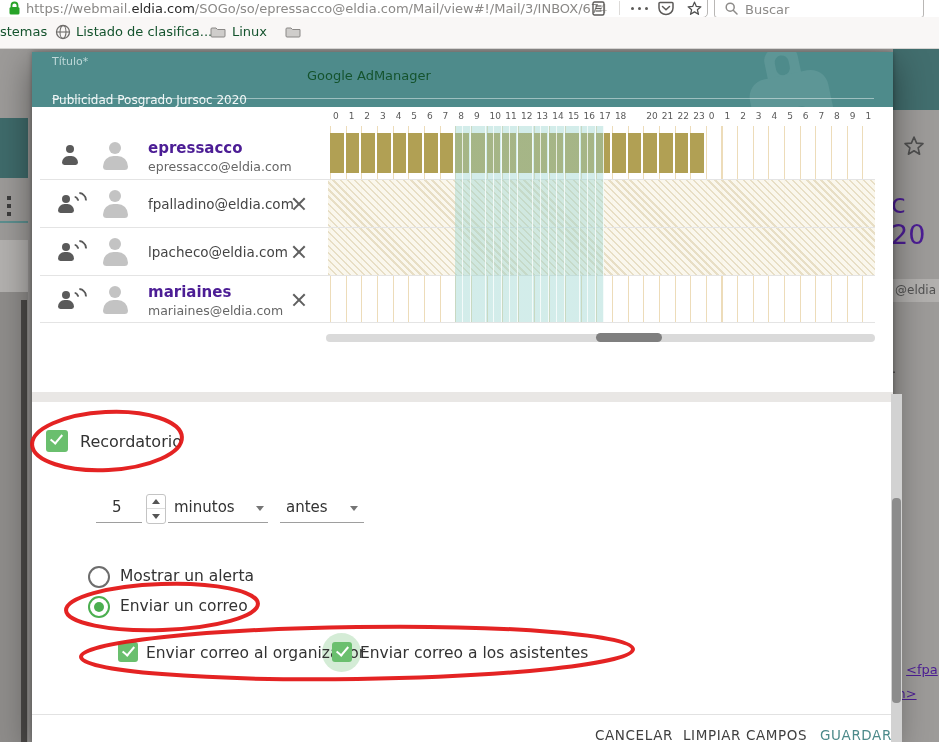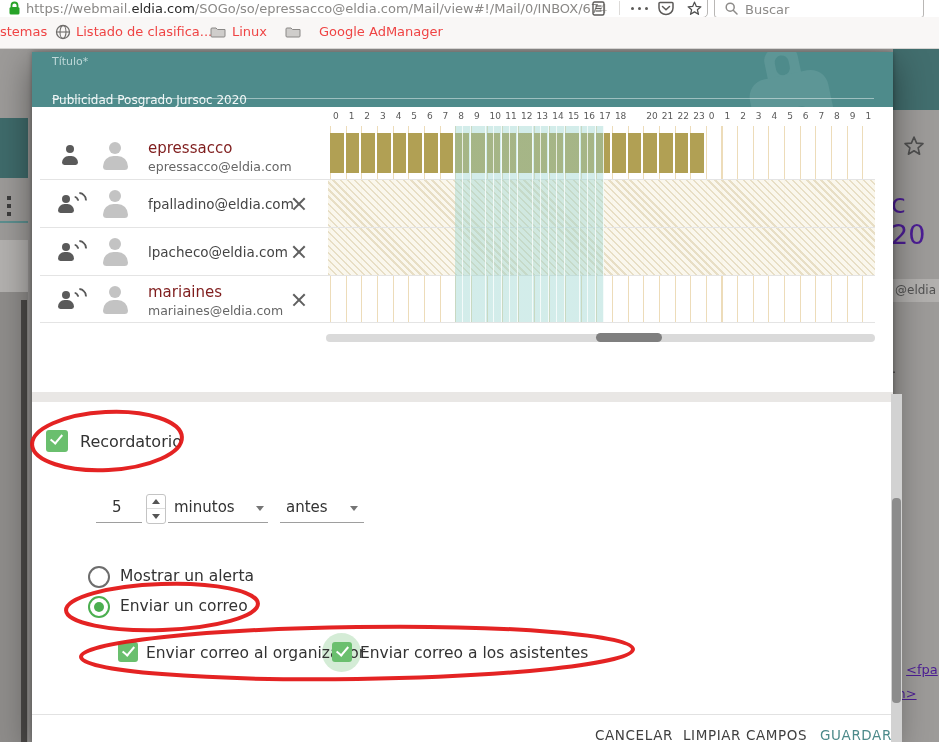--- a/index.html
+++ b/index.html
@@ -16,21 +16,21 @@
   .lock{position:absolute;left:8px;top:1px;width:13px;height:14px;}
   .tb-ic{position:absolute;top:0;color:#5c5a58;}
   .tb-sep{position:absolute;left:619px;top:1px;width:1px;height:14px;background:#dddbd9;}
   .dots3{position:absolute;left:631px;top:7px;width:20px;height:4px;}
   .dots3 i{position:absolute;top:0;width:3px;height:3px;border-radius:50%;background:#5c5a58;}
   .searchbox{position:absolute;left:714px;top:-8px;width:208px;height:24px;background:#fff;
              border:1px solid #b9b7b5;border-radius:3px;}
   .search-ph{position:absolute;left:30px;top:9px;font-size:13px;color:#8d8b89;}
   .bookmarks{position:absolute;left:0;top:17px;width:939px;height:31px;background:#f9f7f6;
              border-bottom:1px solid #d6d4d2;z-index:30;}
-  .bm-label{position:absolute;top:7px;font-size:13px;color:#ef4444;white-space:nowrap;}
+  .bm-label{position:absolute;top:7px;font-size:13px;color:#14532d;white-space:nowrap;}
   .folder{position:absolute;top:9px;width:16px;height:12px;}
 
   
   .bk{z-index:1;}
   .bk-teal-l{left:0;top:118px;width:28px;height:60px;background:#3f6b6b;}
   .bk-dots{left:7px;top:196px;width:6px;height:22px;}
   .bk-dots i{position:absolute;left:0;width:4px;height:4px;background:#3c3c3c;}
   .bk-line{left:0;top:221px;width:28px;height:2px;background:#5d8f8f;}
   .bk-light{left:0;top:240px;width:28px;height:52px;background:#b3b1af;}
   .bk-dark{left:0;top:292px;width:28px;height:450px;background:#8f8d8b;}
@@ -52,21 +52,21 @@
   .dlg-title{position:absolute;left:20px;top:17px;font-size:12px;color:#f1f7f7;margin-top:24px;}
   .title-line{position:absolute;left:20px;top:46px;width:822px;height:1px;background:rgba(255,255,255,.45);}
   .ghost{position:absolute;left:706px;top:-6px;width:110px;height:120px;transform:rotate(-12deg);}
   .ghost-handle{position:absolute;left:36px;top:0;width:34px;height:40px;border-radius:12px;background:#5d9696;}
   .ghost-hole{position:absolute;left:46px;top:8px;width:14px;height:20px;border-radius:7px;background:#4e8b8b;}
   .ghost-body{position:absolute;left:14px;top:28px;width:80px;height:80px;border-radius:18px;background:#5d9696;}
   .ghost-inner{position:absolute;left:44px;top:62px;width:24px;height:24px;border-radius:5px;background:#4e8b8b;}
 
   
   .row-sep{position:absolute;left:40px;width:835px;height:1px;background:#e4e4e4;z-index:14;}
-  .att-name{font-size:15px;color:#7f1d1d;}
+  .att-name{font-size:15px;color:#4c1d95;font-weight:bold;}
   .att-mail{font-size:12.5px;color:#666;}
   .att-mail-solo{font-size:13.5px;color:#444;}
   .icon-close{position:absolute;width:18px;height:18px;cursor:pointer;}
   .icon-close i{position:absolute;left:1px;top:8px;width:16px;height:1.8px;background:#5f5f5f;}
   .icon-close i.a{transform:rotate(45deg);} .icon-close i.b{transform:rotate(-45deg);}
   .pv-head{position:absolute;width:8px;height:8px;border-radius:50%;background:#5a5a5a;}
   .pv-body{position:absolute;width:16px;height:9px;border-radius:8px 8px 3px 3px;background:#5a5a5a;}
   .pv-arc{position:absolute;border:2px solid transparent;border-right-color:#5a5a5a;border-radius:50%;transform:rotate(-42deg);}
   .av-head{position:absolute;left:9px;top:2px;width:12px;height:12px;border-radius:50%;background:#c3c3c3;}
   .av-body{position:absolute;left:3px;top:16px;width:25px;height:14px;border-radius:12px 12px 4px 4px;background:#c3c3c3;}
@@ -322,21 +322,21 @@
     <ellipse cx="357" cy="653" rx="276" ry="26" transform="rotate(-0.8 357 653)" fill="none" stroke="#e31717" stroke-width="4" stroke-linecap="round" opacity=".95"></ellipse>
   </svg>
 
   <div class="topbar">
     <div class="urlbox"></div>
     <svg class="lock" viewBox="0 0 13 14">
       <rect x="1.5" y="6" width="10" height="7.5" rx="1.5" fill="#27a327"></rect>
       <path d="M3.5 6V4.5a3 3 0 0 1 6 0V6" fill="none" stroke="#27a327" stroke-width="1.8"></path>
     </svg>
     <div class="urltext">
-      <span class="url-dim">https://webmail.</span><span class="url-dark">eldia.com</span><span class="url-dim">/SOGo/so/epressacco@eldia.com/Mail/view#!/Mail/0/INBOX/67</span><span class="url-faint">4</span>
+      <span class="url-dim">https://webmail.</span><span class="url-dark">eldia.com</span><span class="url-dim">/SOGo/so/epressacco@eldia.com/Mail/view#!/Mail/3/INBOX/67</span><span class="url-faint">4</span>
     </div>
     <svg class="tb-ic" style="left:592px;top:1px;" width="13" height="15" viewBox="0 0 13 15">
       <rect x="1" y="1" width="11" height="13" rx="1.5" fill="none" stroke="#5c5a58" stroke-width="1.4"></rect>
       <line x1="3.5" y1="5" x2="9.5" y2="5" stroke="#5c5a58" stroke-width="1.2"></line>
       <line x1="3.5" y1="7.5" x2="9.5" y2="7.5" stroke="#5c5a58" stroke-width="1.2"></line>
       <line x1="3.5" y1="10" x2="9.5" y2="10" stroke="#5c5a58" stroke-width="1.2"></line>
     </svg>
     <div class="tb-sep"></div>
     <div class="dots3">
       <i style="left:0"></i>
@@ -367,16 +367,16 @@
       <line x1="1.5" y1="8" x2="14.5" y2="8" stroke="#6f6d6b" stroke-width="1.1"></line>
     </svg>
     <span class="bm-label" style="left:76px;">Listado de clasifica...</span>
     <svg class="folder" style="left:210px;" viewBox="0 0 16 12">
       <path d="M1 3a1 1 0 0 1 1-1h4l1.5 1.5H15a0 0 0 0 1 0 0V10a1 1 0 0 1-1 1H2a1 1 0 0 1-1-1z" fill="#cfcdcb" stroke="#8a8886" stroke-width="1"></path>
     </svg>
     <span class="bm-label" style="left:232px;">Linux</span>
     <svg class="folder" style="left:285px;" viewBox="0 0 16 12">
       <path d="M1 3a1 1 0 0 1 1-1h4l1.5 1.5H15a0 0 0 0 1 0 0V10a1 1 0 0 1-1 1H2a1 1 0 0 1-1-1z" fill="#cfcdcb" stroke="#8a8886" stroke-width="1"></path>
     </svg>
-    <span class="bm-label" style="left:319px;">Google AdManager</span>
+    <span class="bm-label" style="left:307px;margin-top:44px;">Google AdManager</span>
   </div>
 
 </div>
 
 </body></html>

